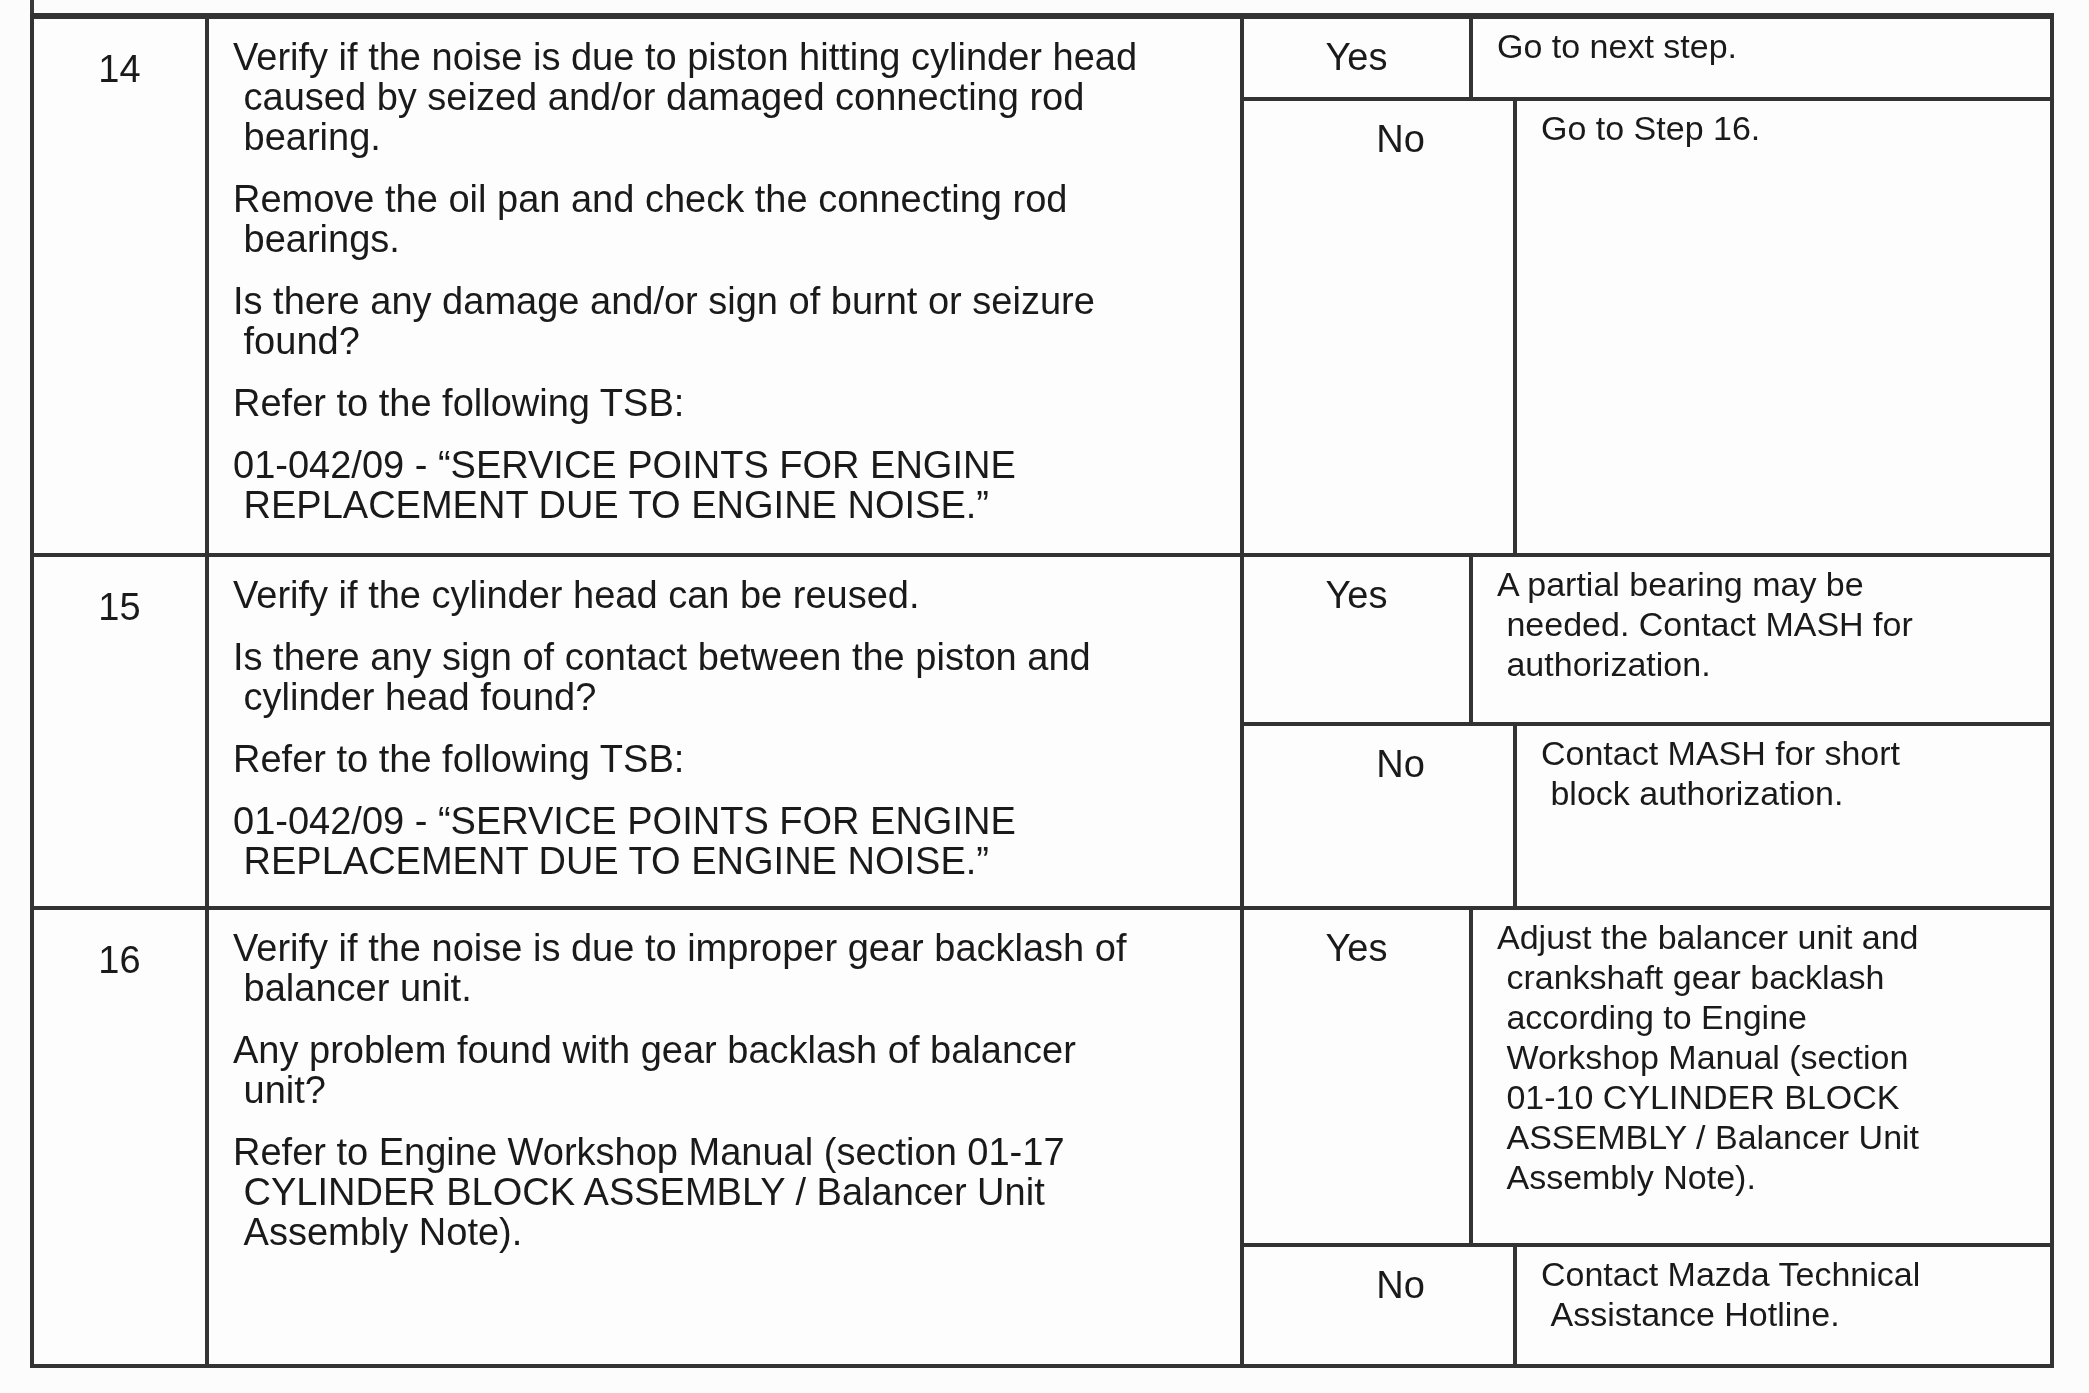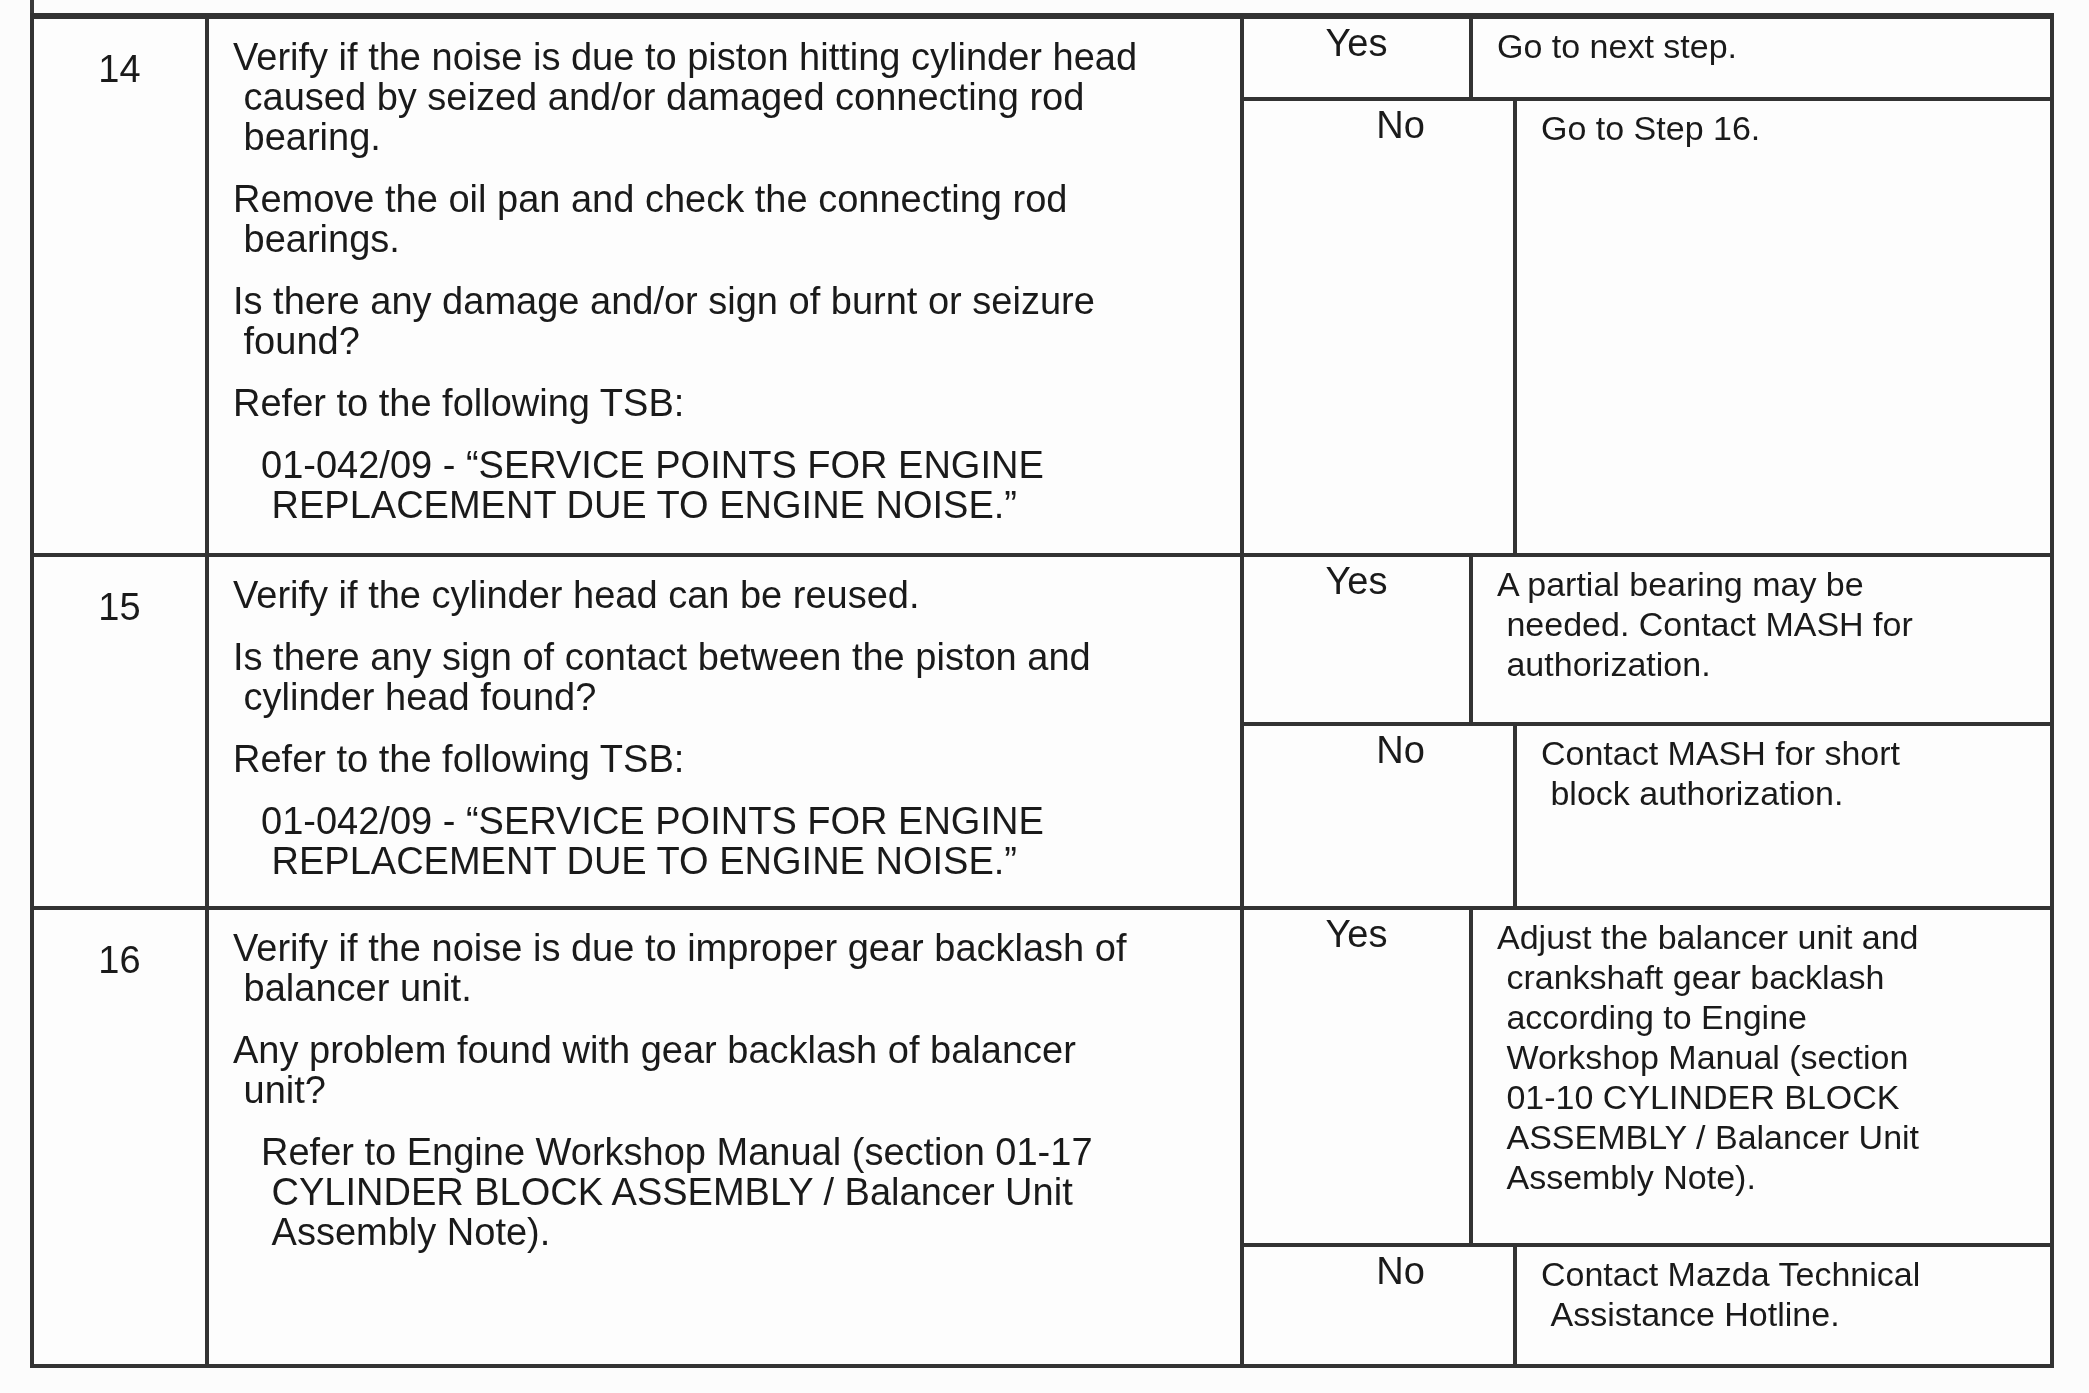--- a/index.html
+++ b/index.html
@@ -27,31 +27,31 @@
     width:175px;flex:0 0 175px;border-right:4px solid #333;
     text-align:center;padding-top:30px;
     font-size:38px;line-height:40px;
   }
   .c-desc{
     width:1035px;flex:0 0 1035px;border-right:4px solid #333;
     padding:18px 18px 0 24px;
     font-size:38px;line-height:40px;
   }
   .para{margin:0 0 22px 0;white-space:pre-wrap;}
-  .para:last-child{margin-bottom:0;margin-left:28px;}
+  .para:last-child{margin-bottom:0;}
   .right{flex:1;display:flex;flex-direction:column;min-width:0;}
   .sub{display:flex;box-sizing:border-box;}
   .sub-yes{border-bottom:4px solid #333;}
   .row-14 .sub-yes{height:82px;}
   .row-15 .sub-yes{height:169px;}
   .row-16 .sub-yes{height:337px;}
   .sub-no{flex:1;margin-left:44px;}
   .c-yn{
     width:229px;flex:0 0 229px;border-right:4px solid #333;
-    text-align:center;padding-top:4px;
+    text-align:center;padding-top:18px;
     font-size:38px;line-height:40px;
   }
   .c-act{
     flex:1;padding:7px 14px 0 24px;
     font-size:34px;line-height:40px;white-space:pre-wrap;
   }
 </style>
 </head>
 <body>
 

